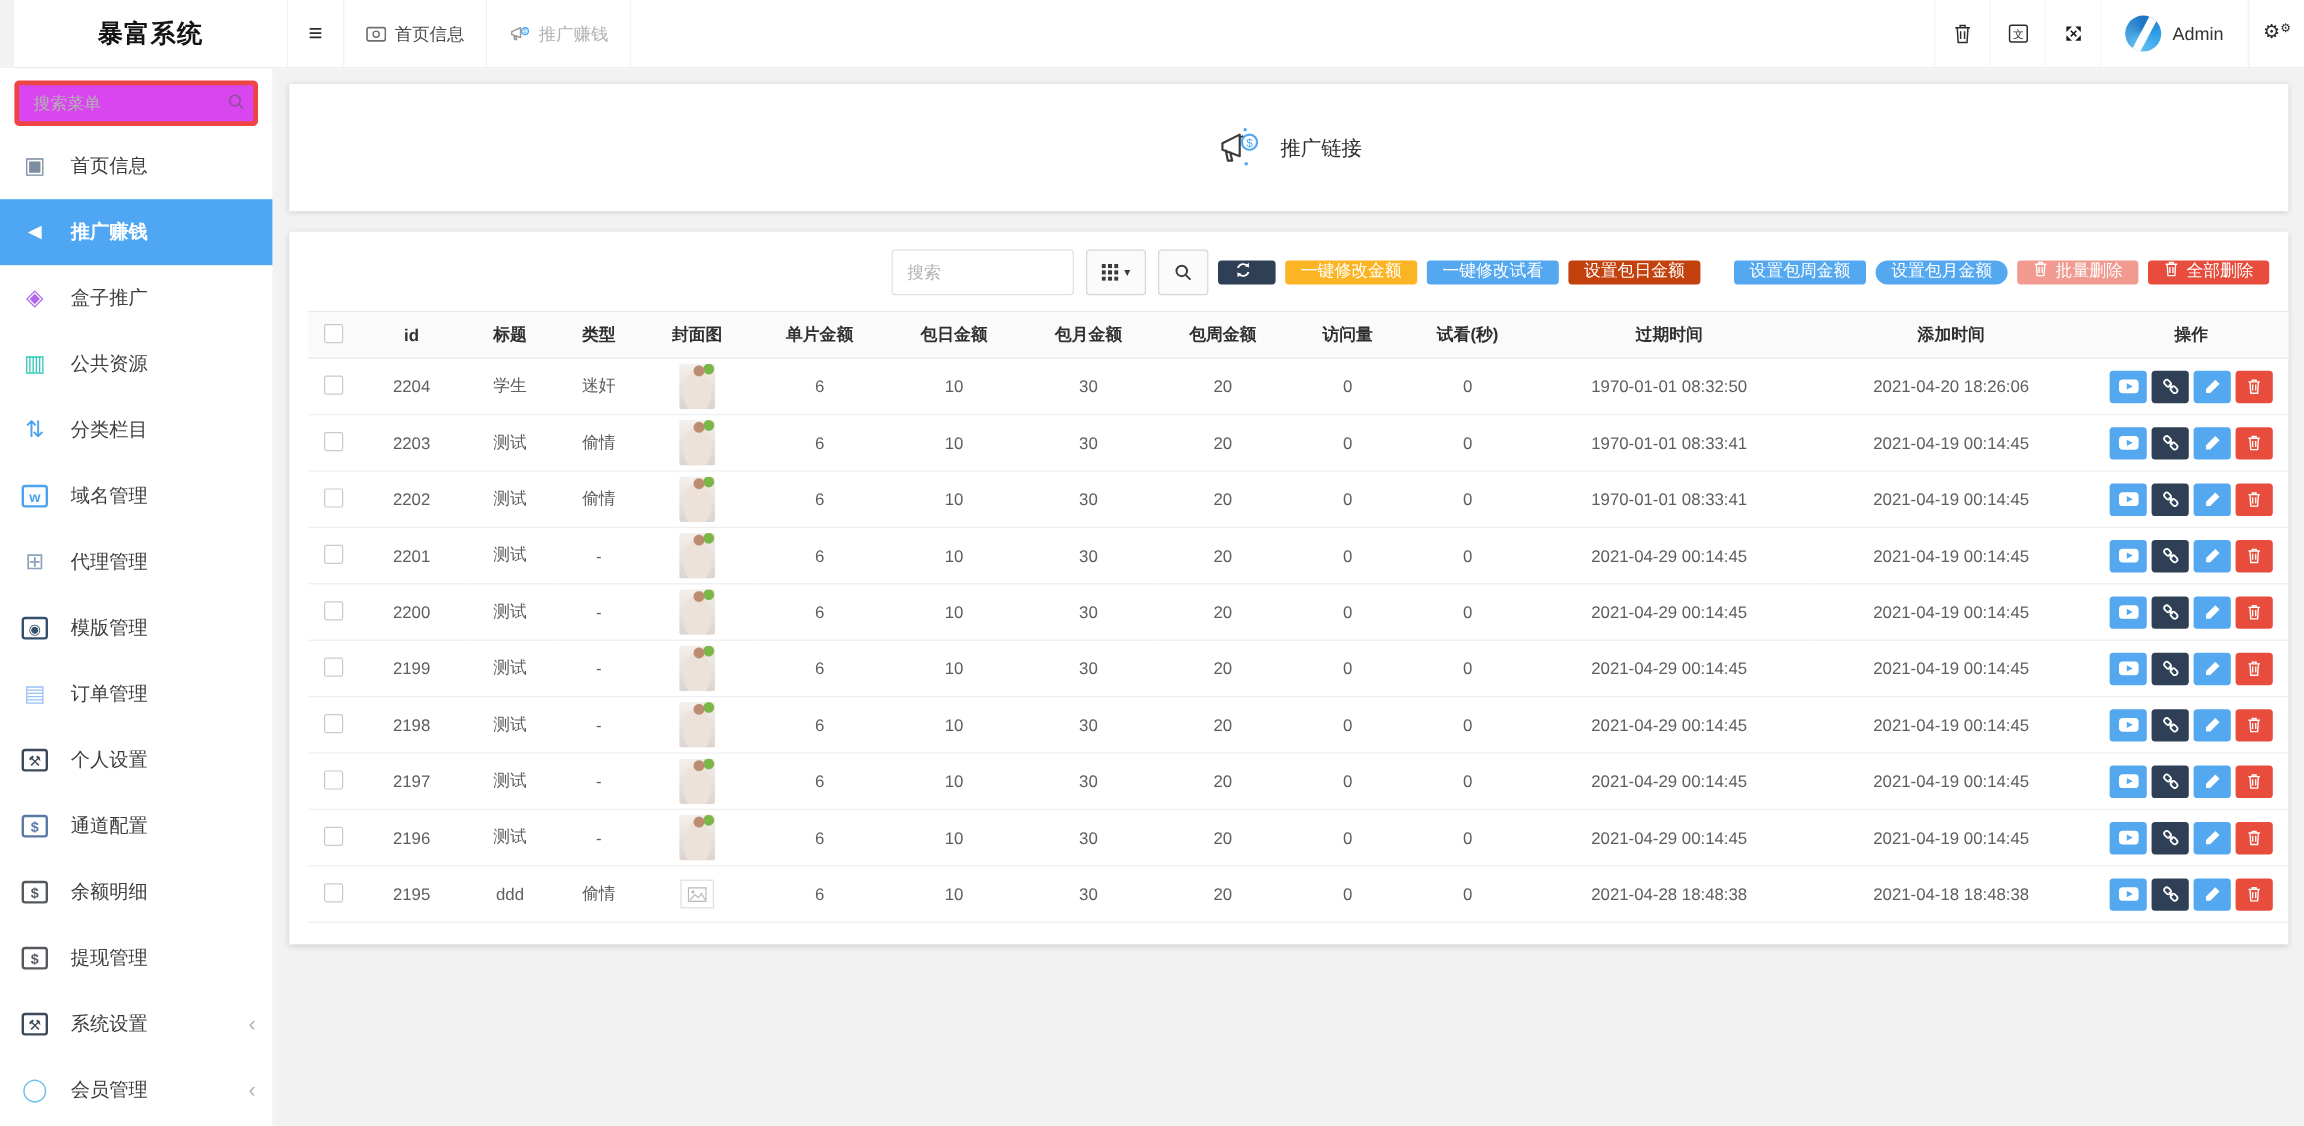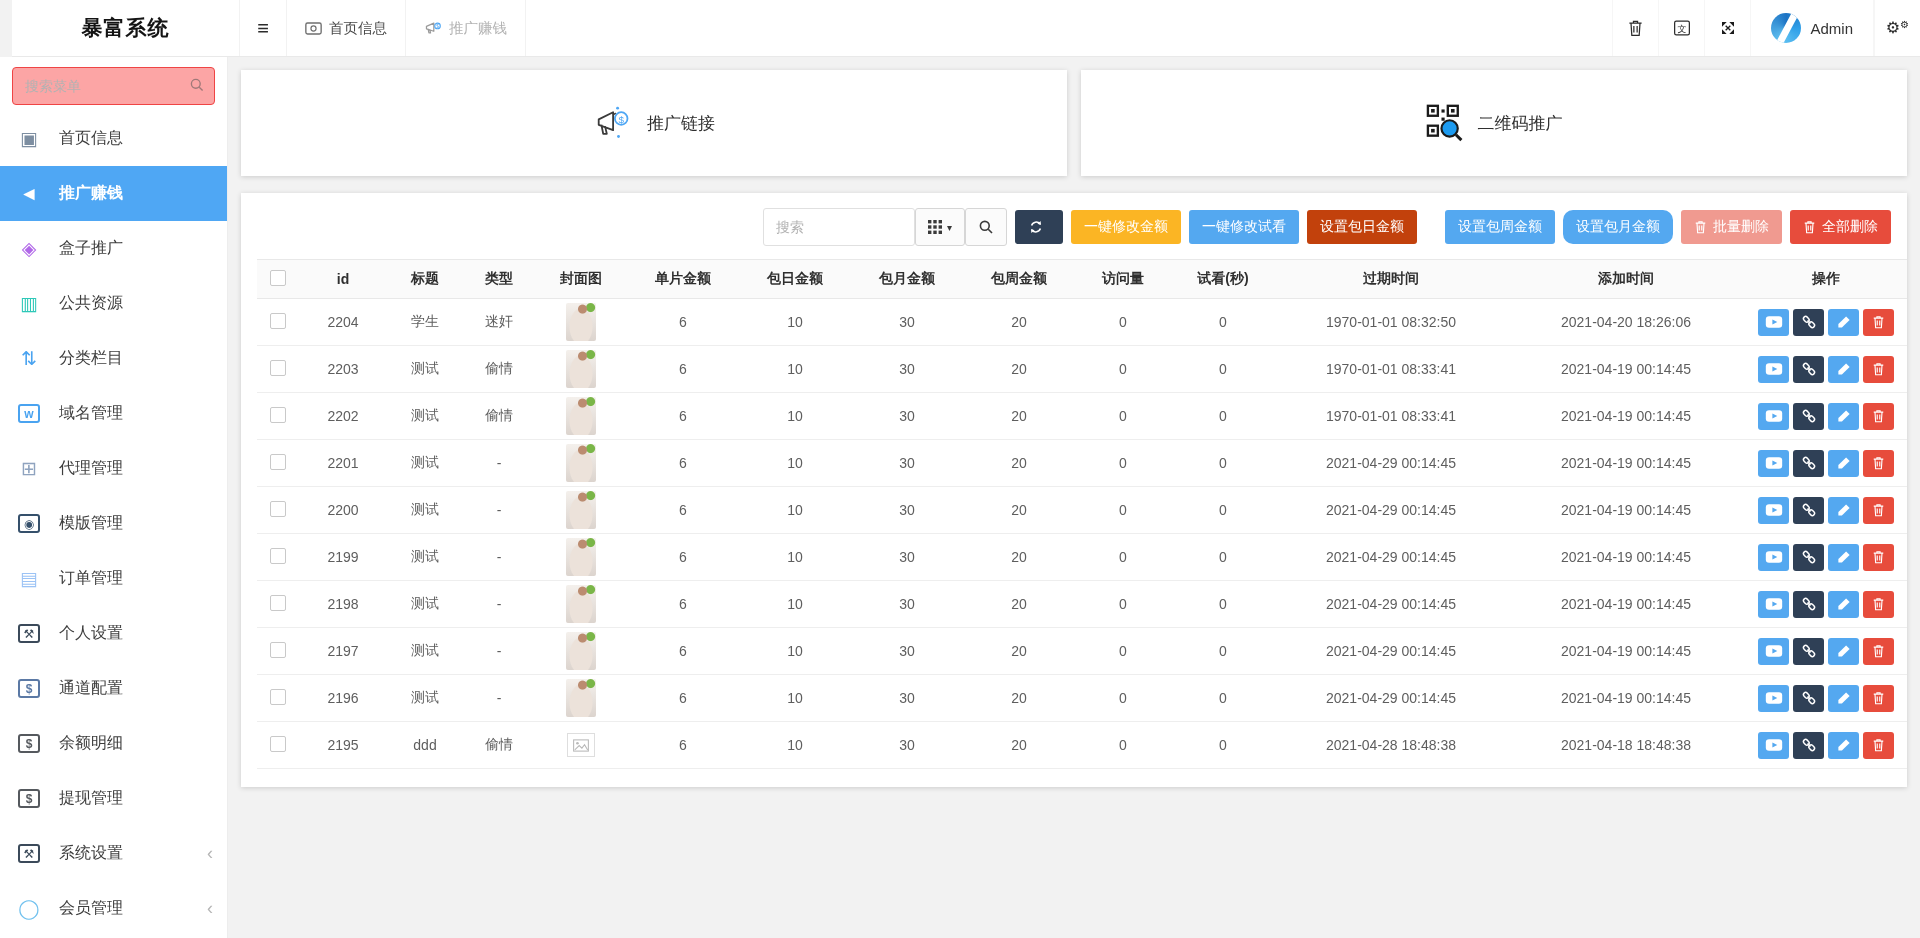--- a/index.html
+++ b/index.html
@@ -34,44 +34,44 @@
   .avatar::after{content:"";position:absolute;left:12px;top:-3px;width:7px;height:40px;
     background:#fff;transform:rotate(28deg);}
   .admin-name{font-size:15px;color:#333;}
   .gears{font-size:16px;color:#2b2b2b;line-height:1;}
   .gears small{font-size:10px;vertical-align:top;}
 
   
   .sidebar{position:fixed;top:57px;left:0;bottom:0;width:228px;background:#fff;
     border-right:1px solid #ededed;z-index:10;}
   .menu-search{margin:10px 12px 6px 12px;position:relative;}
-  .menu-search input{width:100%;height:38px;border:1px solid #ef4444;border-radius:4px;
-    padding:0 34px 0 12px;font-size:14px;color:#333;outline:none;background:#fca5a5;}
+  .menu-search input{width:100%;height:38px;border:4px solid #ef4444;border-radius:4px;
+    padding:0 34px 0 12px;font-size:14px;color:#333;outline:none;background:#d946ef;}
   .menu-search input::placeholder{color:#b2b2b2;}
   .menu-search .mag{position:absolute;right:10px;top:10px;opacity:.55;}
   .menu{list-style:none;margin:2px 0 0 0;padding:0;}
   .menu li{height:55px;display:flex;align-items:center;padding:0 14px 0 16px;cursor:pointer;
     font-size:16px;color:#3d3d3d;}
   .menu li .mi{width:26px;min-width:26px;font-size:19px;text-align:center;margin-right:17px;line-height:1;}
   .menu li .mi.boxed{font-size:12px;font-weight:bold;width:22px;min-width:22px;height:19px;line-height:17px;
     border:2px solid currentColor;border-radius:3px;margin-left:2px;margin-right:19px;}
   .menu li.active{background:var(--accent);color:#fff;font-weight:bold;}
   .menu li .chev{margin-left:auto;color:#b5b5b5;font-size:18px;}
 
   
   .main{margin:57px 0 0 228px;height:881px;padding:13px 13px 0 13px;background:var(--main-bg);}
   .cards-row{display:flex;gap:14px;margin-bottom:17px;}
   .promo-card{flex:1;height:106px;background:#fff;box-shadow:0 1px 5px rgba(0,0,0,.16);
     display:flex;align-items:center;justify-content:center;gap:12px;font-size:17px;color:#2f2f2f;cursor:pointer;}
 
   .panel{background:#fff;box-shadow:0 1px 5px rgba(0,0,0,.16);padding:15px 16px 18px 16px;}
   .toolbar{display:flex;align-items:center;gap:8px;margin-bottom:13px;}
-  .btn{height:34px;border:none;border-radius:3px;color:#fff;font-size:14px;padding:0 13px;
-    display:inline-flex;align-items:center;gap:6px;cursor:pointer;font-family:inherit;}
-  .toolbar-right{margin-left:auto;display:flex;align-items:center;}
+  .btn{height:20px;border:none;border-radius:3px;color:#fff;font-size:14px;padding:0 13px;
+    display:inline-flex;gap:6px;cursor:pointer;font-family:inherit;}
+  .toolbar-right{margin-left:auto;display:flex;align-items:center;gap:10px;}
   .panel-search{width:152px;height:38px;border:1px solid #e0e0e0;border-radius:3px;
     padding:0 12px;font-size:14px;outline:none;color:#333;}
   .panel-search::placeholder{color:#b2b2b2;}
   .tool-btn{height:38px;border:1px solid #d6d6d6;background:#fbfbfb;border-radius:3px;
     display:inline-flex;align-items:center;justify-content:center;gap:5px;cursor:pointer;padding:0 12px;}
 
   table{width:100%;border-collapse:collapse;table-layout:fixed;font-size:14px;}
   thead th{background:#fafafa;border-top:1px solid #e8e8e8;border-bottom:1px solid #e8e8e8;
     height:39px;font-weight:bold;color:#2f2f2f;text-align:center;}
   tbody td{height:47px;border-bottom:1px solid #eeeeee;text-align:center;color:#5e5e5e;}
@@ -272,37 +272,20 @@
             <path d="M6 16 L22 8 L22 28 L6 22 Z M9 22 L11 32 L15 32 L13 23.5" fill="none" stroke="#3a3a3a" stroke-width="2" stroke-linejoin="round"></path>
             <circle cx="31" cy="15" r="7" fill="#fff" stroke="#4fa7f4" stroke-width="2"></circle>
             <text x="31" y="19.5" font-size="11" text-anchor="middle" fill="#4fa7f4">$</text>
             <circle cx="27" cy="3.5" r="1.6" fill="#4fa7f4"></circle>
             <circle cx="28" cy="35" r="1.6" fill="#4fa7f4"></circle>
             <path d="M25 9 l-3 2" stroke="#3a3a3a" stroke-width="1.6"></path>
           </svg>
       </span>
       <span>推广链接</span>
     </div>
-    <div class="promo-card">
-      <span>
-        <svg width="40" height="38" viewBox="0 0 44 42">
-            <rect x="2" y="2" width="11" height="11" fill="none" stroke="#1b1b1b" stroke-width="2.6"></rect>
-            <rect x="5.5" y="5.5" width="4" height="4" fill="#1b1b1b"></rect>
-            <rect x="24" y="2" width="11" height="11" fill="none" stroke="#1b1b1b" stroke-width="2.6"></rect>
-            <rect x="27.5" y="5.5" width="4" height="4" fill="#1b1b1b"></rect>
-            <rect x="2" y="24" width="11" height="11" fill="none" stroke="#1b1b1b" stroke-width="2.6"></rect>
-            <rect x="5.5" y="27.5" width="4" height="4" fill="#1b1b1b"></rect>
-            <rect x="17" y="6" width="3.5" height="3.5" fill="#1b1b1b"></rect>
-            <rect x="17" y="15" width="3.5" height="3.5" fill="#1b1b1b"></rect>
-            <circle cx="26" cy="27" r="9" fill="#1d9bf0" stroke="#1b1b1b" stroke-width="2.4"></circle>
-            <path d="M33 34 L39 40" stroke="#1b1b1b" stroke-width="3.4"></path>
-          </svg>
-      </span>
-      <span>二维码推广</span>
-    </div>
   </div>
 
   <section class="panel">
     <div class="toolbar">
 
       <div class="toolbar-right">
         <input class="panel-search" type="text" placeholder="搜索" style="">
         <button class="tool-btn">
           <span>
             <svg width="14" height="14" viewBox="0 0 14 14">

